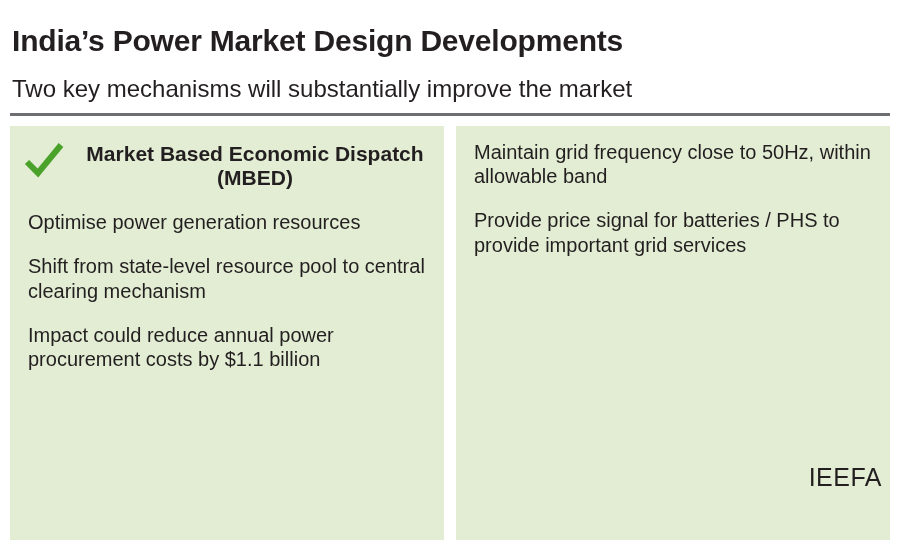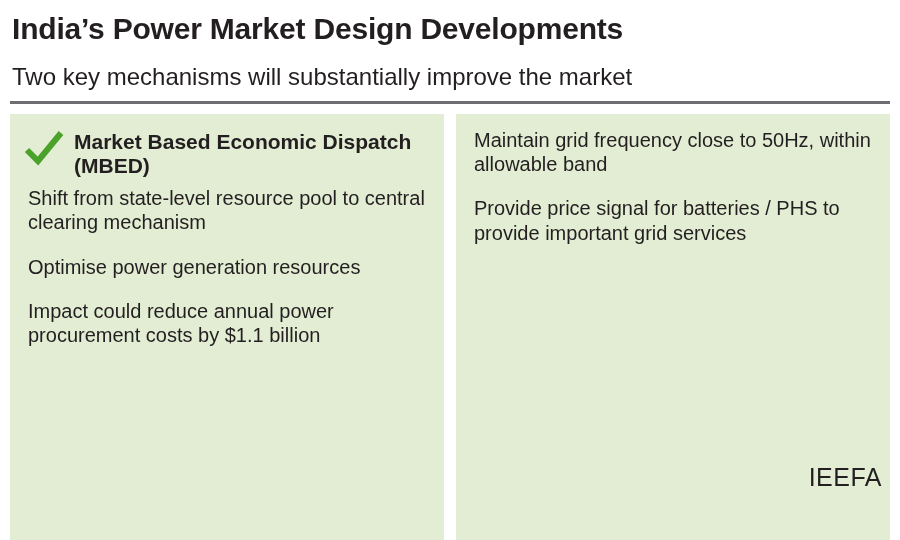--- a/index.html
+++ b/index.html
@@ -12,21 +12,21 @@
     background: #ffffff;
     font-family: "Liberation Sans", sans-serif;
     color: #231f20;
     overflow: hidden;
   }
   .page {
     position: relative;
     width: 900px;
     height: 516px;
     box-sizing: border-box;
-    padding: 12px 10px 0 10px;
+    padding: 24px 10px 0 10px;
   }
   .title {
     font-size: 30px;
     font-weight: bold;
     letter-spacing: -0.2px;
     line-height: 1.1;
     margin: 0 0 2px 2px;
     color: #231f20;
   }
   .subtitle {
@@ -50,22 +50,23 @@
   .col {
     background: #e2edd3;
     flex: 1 1 0;
     box-sizing: border-box;
     padding: 14px 14px 18px 14px;
     min-height: 430px;
   }
   .col-head {
     display: flex;
     align-items: flex-start;
-    gap: 10px;
-    margin-bottom: 8px;
+    gap: 16px;
+    margin-bottom: 20px;
+    text-align: center;
   }
   .check {
     flex: 0 0 auto;
     width: 40px;
     height: 38px;
     margin-top: 2px;
   }
   .check svg {
     display: block;
   }
@@ -114,22 +115,22 @@
     <div class="col">
       <div class="col-head">
         <span class="check">
           <svg viewBox="0 0 40 38" width="40" height="38" aria-hidden="true">
             <path d="M3 20 L14 31 L37 3" fill="none" stroke="#4aa22b" stroke-width="6" stroke-linecap="butt" stroke-linejoin="miter"></path>
           </svg>
         </span>
         <div class="col-title">Market Based Economic Dispatch (MBED)</div>
       </div>
       <ul class="bullets">
+        <li>Optimise power generation resources</li>
         <li>Shift from state-level resource pool to central clearing mechanism</li>
-        <li>Optimise power generation resources</li>
         <li>Impact could reduce annual power procurement costs by $1.1 billion</li>
       </ul>
     </div>
 
     <div class="col">
       <ul class="bullets">
         <li>Maintain grid frequency close to 50Hz, within allowable band</li>
         <li>Provide price signal for batteries / PHS to provide important grid services</li>
       </ul>
     </div>

